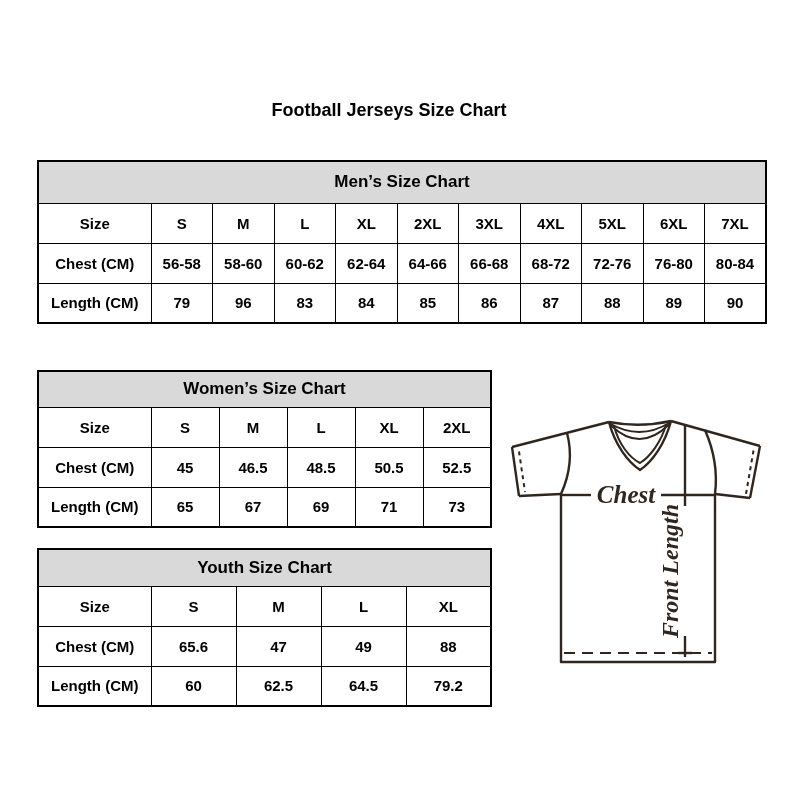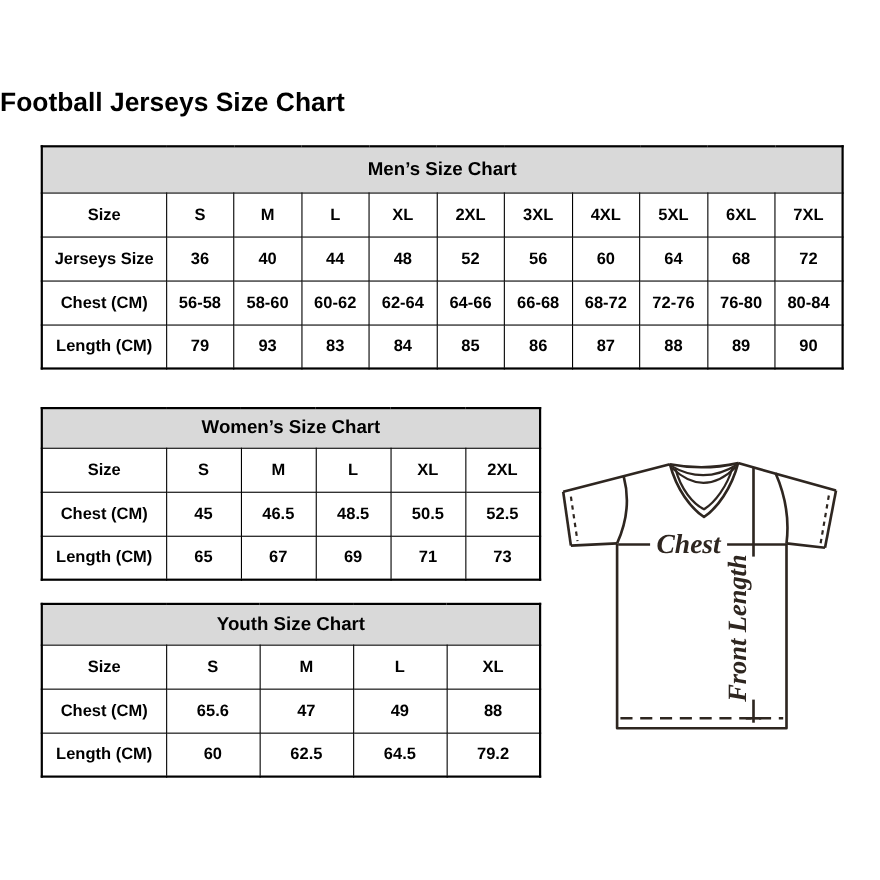--- a/index.html
+++ b/index.html
@@ -2,36 +2,36 @@
 <html><head>
 <meta charset="utf-8">
 <style>
   html,body{margin:0;padding:0;}
   body{
     width:800px;height:800px;position:relative;background:#ffffff;
     font-family:"Liberation Sans",sans-serif;color:#000;
     overflow:hidden;
   }
   .page-title{
-    position:absolute;top:80px;left:0;width:778px;
-    font-size:24px;font-weight:bold;color:#000;
+    position:absolute;top:100px;left:0;width:778px;
+    text-align:center;font-size:18px;font-weight:bold;color:#000;
   }
   table.size-table{
     position:absolute;border-collapse:collapse;table-layout:fixed;
     border:2px solid #000;background:#fff;
   }
   table.size-table th, table.size-table td{
     border:1px solid #000;text-align:center;vertical-align:middle;
     font-weight:bold;font-size:15px;color:#000;padding:0;
     overflow:hidden;white-space:nowrap;
   }
   table.size-table th{
     background:#d9d9d9;font-size:17px;
   }
-  .tbl-men{top:132px;left:37px;}
+  .tbl-men{top:160px;left:37px;}
   .tbl-men tr{height:40px;}
   .tbl-men tr.hdr{height:42px;}
   .tbl-women{top:370px;left:37px;}
   .tbl-women tr{height:40px;padding-left:40px;}
   .tbl-women tr.hdr{height:36px;}
   .tbl-youth{top:548px;left:37px;}
   .tbl-youth tr{height:40px;}
   .tbl-youth tr.hdr{height:37px;margin-top:40px;}
   col.label-col{width:113px;}
   col.men-col{width:61.5px;}
@@ -77,49 +77,36 @@
         <td>L</td>
         <td>XL</td>
         <td>2XL</td>
         <td>3XL</td>
         <td>4XL</td>
         <td>5XL</td>
         <td>6XL</td>
         <td>7XL</td>
       </tr>
       <tr>
-        <td>Jerseys Size</td>
-        <td>36</td>
-        <td>40</td>
-        <td>44</td>
-        <td>48</td>
-        <td>52</td>
-        <td>56</td>
-        <td>60</td>
-        <td>64</td>
-        <td>68</td>
-        <td>72</td>
-      </tr>
-      <tr>
         <td>Chest (CM)</td>
         <td>56-58</td>
         <td>58-60</td>
         <td>60-62</td>
         <td>62-64</td>
         <td>64-66</td>
         <td>66-68</td>
         <td>68-72</td>
         <td>72-76</td>
         <td>76-80</td>
         <td>80-84</td>
       </tr>
       <tr>
         <td>Length (CM)</td>
         <td>79</td>
-        <td>93</td>
+        <td>96</td>
         <td>83</td>
         <td>84</td>
         <td>85</td>
         <td>86</td>
         <td>87</td>
         <td>88</td>
         <td>89</td>
         <td>90</td>
       </tr>
     </tbody>

